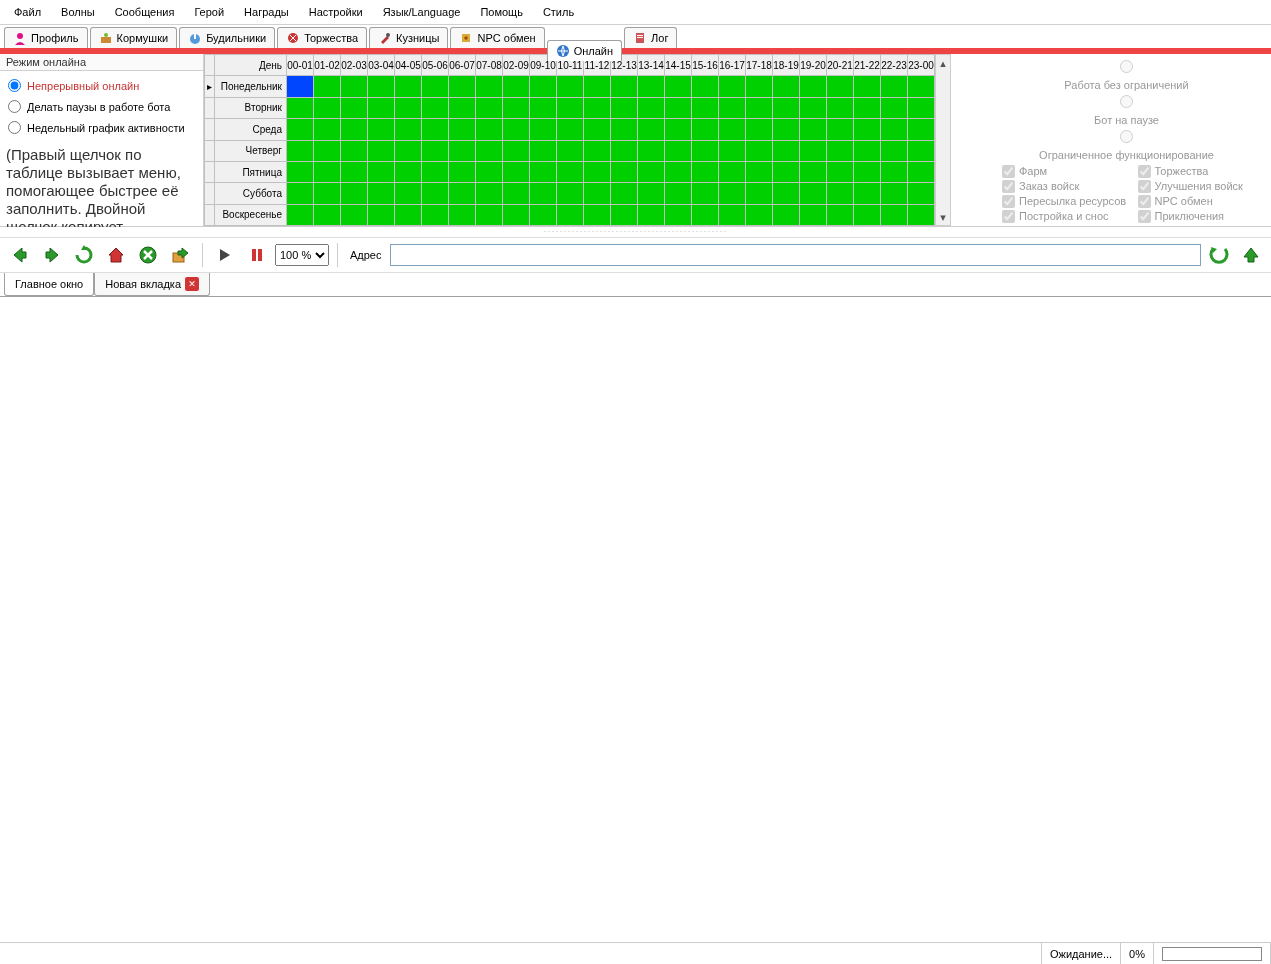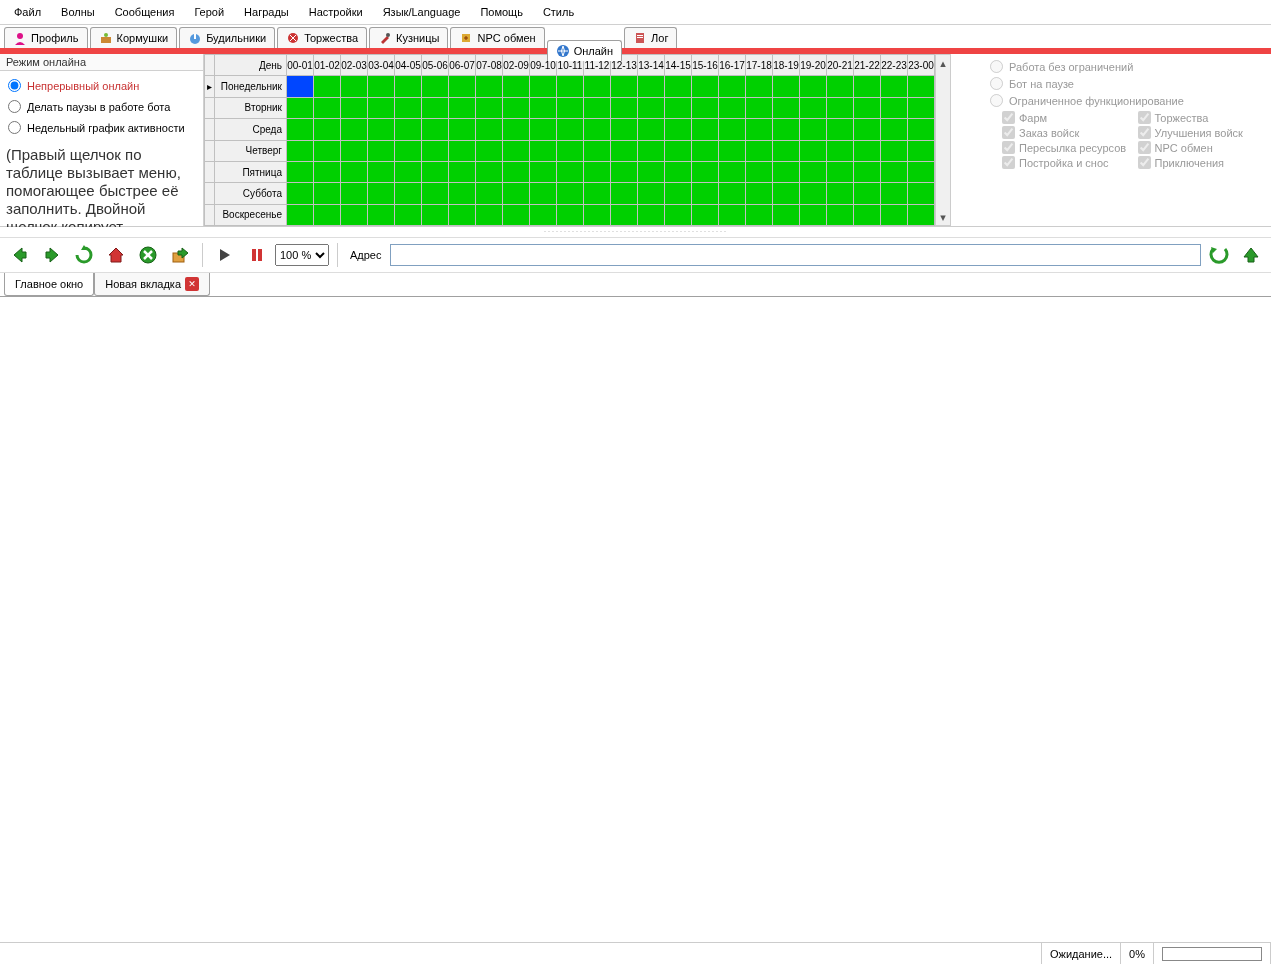--- a/index.html
+++ b/index.html
@@ -32,24 +32,24 @@
 .grid-table th { background: #f0f0f0; font-weight: normal; }
 .grid-table .day-col { width: 72px; text-align: right; padding-right: 4px; background: #f0f0f0; }
 .grid-table .day-col-th { width: 72px; text-align: right; padding-right: 4px; background: #f0f0f0; }
 .grid-table .rowmark { width: 10px; background:#f0f0f0;}
 .grid-table td.cell { width: 27px; background: #00d000; }
 .grid-table td.cell.blue { background: #0046ff; }
 .scroll-v { width: 16px; background: #f0f0f0; border: 1px solid #ccc; margin: 0; display:flex; flex-direction:column; }
 .scroll-arrow { height:16px; display:flex; align-items:center; justify-content:center; color:#555; cursor:default;}
 
 .right-panel { flex: 1; padding: 4px 6px; display: flex; flex-direction: column; gap: 2px; }
-.right-radio-list .radio-item { padding: 2px 2px; color:#999;}
+.right-radio-list .radio-item { padding: 2px 2px; color:#999;flex-direction:column;}
 .right-radio-list .radio-item .radio-label { color:#999;}
 .checkbox-grid { display: grid; grid-template-columns: 1fr 1fr; gap: 2px 8px; padding-left: 14px; }
-.checkbox-item { display: flex; align-items: center; gap: 4px; color:#999;}
+.checkbox-item { display: flex; align-items: flex-start; gap: 4px; color:#999;}
 .save-row { display: flex; align-items: center; gap: 6px; padding-top: 6px;}
 .save-icon { width: 26px; height: 26px; }
 
 
 .gripper { text-align:center; color:#bbb; font-size:9px; height:10px; line-height:9px; letter-spacing:1px; background:#fff;}
 
 
 .toolbar { display:flex; align-items:center; gap:4px; padding:3px 6px; border-top:1px solid #ddd; border-bottom:1px solid #ddd; background:#fff;}
 .tb-btn { width:28px; height:28px; display:flex; align-items:center; justify-content:center; border:1px solid transparent; border-radius:2px; cursor:default;}
 .tb-sep { width:1px; height:24px; background:#ccc; margin:0 4px;}

